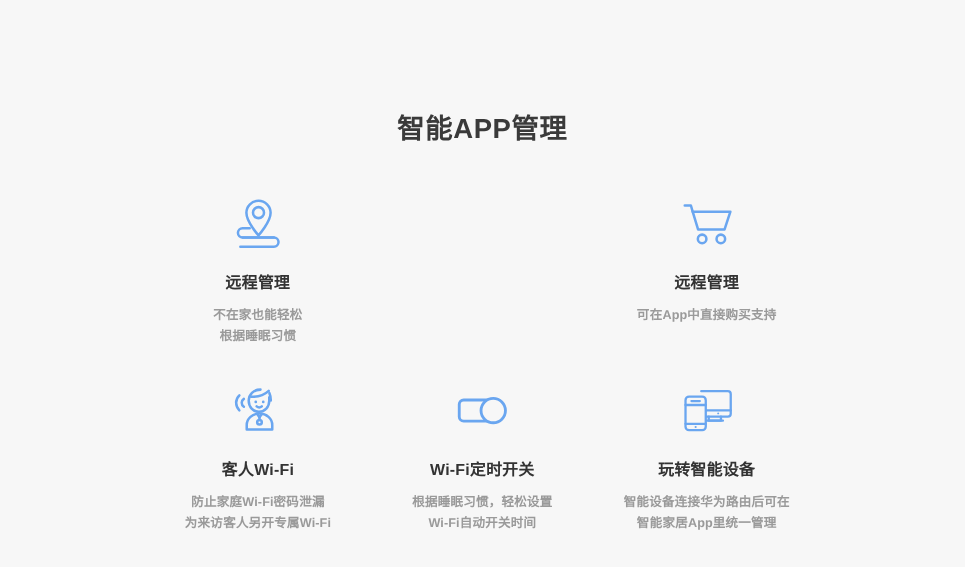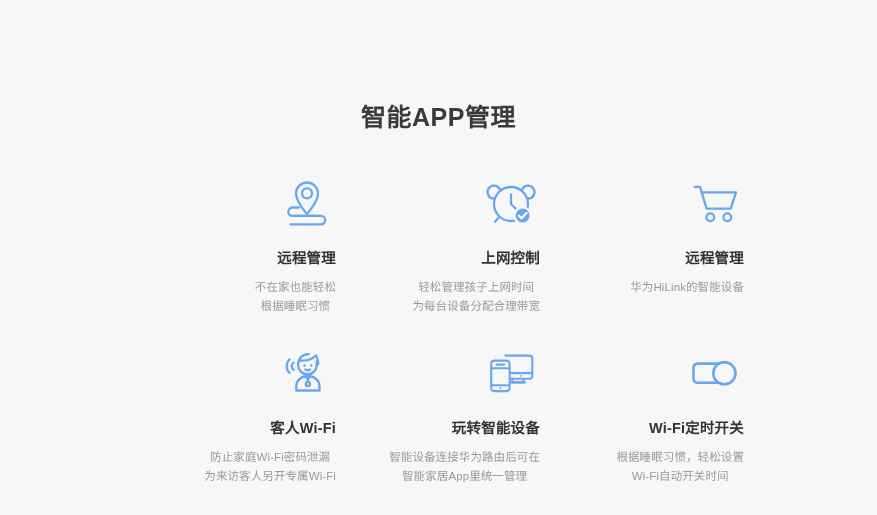--- a/index.html
+++ b/index.html
@@ -47,21 +47,21 @@
     justify-content: space-between;
     align-items: flex-start;
   }
   .feature-row.row-2 {
     margin-top: 26px;
   }
   .feature-cell {
     width: 203px;
     display: flex;
     flex-direction: column;
-    align-items: flex-end;
+    align-items: center;
     text-align: center;
   }
 
   .feature-icon {
     height: 62px;
     display: flex;
     align-items: center;
     justify-content: center;
   }
   .feature-icon svg {
@@ -75,20 +75,21 @@
     font-weight: bold;
     color: #333333;
     letter-spacing: 0.2px;
   }
   .feature-desc {
     margin-top: 10px;
     font-size: 11.5px;
     line-height: 19px;
     color: #9a9a9a;
     letter-spacing: 0.1px;
+    font-weight: bold;
   }
   .feature-desc .desc-line {
     display: block;
     white-space: nowrap;
   }
 </style>
 </head>
 <body>
 
 <div id="page">
@@ -108,52 +109,33 @@
             <path d="M14.6 41.9H43"></path>
           </svg>
         </div>
         <div class="feature-title">远程管理</div>
         <div class="feature-desc">
           <span class="desc-line">不在家也能轻松</span>
           <span class="desc-line">根据睡眠习惯</span>
         </div>
       </div>
 
-      <div class="feature-cell">
-        <div class="feature-icon">
-          <svg width="58" height="58" viewBox="0 0 58 58" fill="none" stroke="#6aa6f0" stroke-width="2.3" stroke-linecap="round" stroke-linejoin="round">
-            <circle cx="29" cy="30" r="17"></circle>
-            <path d="M17.6 15.1a6.4 6.4 0 1 0-5.9 9.4"></path>
-            <path d="M40.4 15.1a6.4 6.4 0 1 1 5.9 9.4"></path>
-            <path d="M29 20.5V30l5.2 5.2"></path>
-            <path d="M16.3 43.7l-3.2 4.2"></path>
-            <path d="M41.7 43.7l3.2 4.2"></path>
-            <circle cx="40.6" cy="41.6" r="8.2" fill="#6aa6f0" stroke="#f7f7f7" stroke-width="2.4"></circle>
-            <path d="M36.9 41.7l2.6 2.6 5-5.2" stroke="#ffffff" stroke-width="2.2"></path>
-          </svg>
-        </div>
-        <div class="feature-title">上网控制</div>
-        <div class="feature-desc">
-          <span class="desc-line">轻松管理孩子上网时间</span>
-          <span class="desc-line">为每台设备分配合理带宽</span>
-        </div>
-      </div>
 
       <div class="feature-cell">
         <div class="feature-icon">
           <svg width="58" height="58" viewBox="0 0 58 58" fill="none" stroke="#6aa6f0" stroke-width="2.3" stroke-linecap="round" stroke-linejoin="round">
             <path d="M8.5 12.8h5.6l1.6 5.6"></path>
             <path d="M15.7 18.4h34.3l-5.3 16.2H20.6z"></path>
             <circle cx="24.3" cy="43.2" r="3.9"></circle>
             <circle cx="41.3" cy="43.2" r="3.9"></circle>
           </svg>
         </div>
         <div class="feature-title">远程管理</div>
         <div class="feature-desc">
-          <span class="desc-line">华为HiLink的智能设备</span>
+          <span class="desc-line">可在App中直接购买支持</span>
         </div>
       </div>
 
     </div>
 
     <div class="feature-row row-2">
 
       <div class="feature-cell">
         <div class="feature-icon">
           <svg width="58" height="58" viewBox="0 0 58 58" fill="none" stroke="#6aa6f0" stroke-width="2.3" stroke-linecap="round" stroke-linejoin="round">
@@ -173,50 +155,50 @@
         </div>
         <div class="feature-title">客人Wi-Fi</div>
         <div class="feature-desc">
           <span class="desc-line">防止家庭Wi-Fi密码泄漏</span>
           <span class="desc-line">为来访客人另开专属Wi-Fi</span>
         </div>
       </div>
 
       <div class="feature-cell">
         <div class="feature-icon">
+          <svg width="58" height="58" viewBox="0 0 58 58" fill="none" stroke="#6aa6f0" stroke-width="2.6" stroke-linecap="round" stroke-linejoin="round">
+            <rect x="7.5" y="19.6" width="31" height="19.2" rx="4"></rect>
+            <circle cx="38.4" cy="29.2" r="11.1" fill="#f7f7f7"></circle>
+          </svg>
+        </div>
+        <div class="feature-title">Wi-Fi定时开关</div>
+        <div class="feature-desc">
+          <span class="desc-line">根据睡眠习惯，轻松设置</span>
+          <span class="desc-line">Wi-Fi自动开关时间</span>
+        </div>
+      </div>
+
+      <div class="feature-cell">
+        <div class="feature-icon">
           <svg width="58" height="58" viewBox="0 0 58 58" fill="none" stroke="#6aa6f0" stroke-width="2.1" stroke-linecap="round" stroke-linejoin="round">
             <path d="M23.5 11.6h24.2a2.6 2.6 0 0 1 2.6 2.6v17.9a2.6 2.6 0 0 1-2.6 2.6H27.6"></path>
             <path d="M30.3 34.7v3.7h11.1v-3.7"></path>
             <path d="M28.5 38.4h14.7"></path>
             <path d="M27.6 29.1h22.7"></path>
             <circle cx="38.9" cy="31.8" r="0.9" fill="#6aa6f0" stroke="none"></circle>
             <rect x="9.2" y="16.6" width="18.4" height="30.5" rx="3.2" fill="#f7f7f7"></rect>
             <path d="M14.6 20.6h7.6"></path>
             <path d="M9.2 24.2h18.4"></path>
             <path d="M9.2 41.3h18.4"></path>
             <circle cx="18.4" cy="44.2" r="1" fill="#6aa6f0" stroke="none"></circle>
           </svg>
         </div>
         <div class="feature-title">玩转智能设备</div>
         <div class="feature-desc">
           <span class="desc-line">智能设备连接华为路由后可在</span>
           <span class="desc-line">智能家居App里统一管理</span>
         </div>
       </div>
 
-      <div class="feature-cell">
-        <div class="feature-icon">
-          <svg width="58" height="58" viewBox="0 0 58 58" fill="none" stroke="#6aa6f0" stroke-width="2.6" stroke-linecap="round" stroke-linejoin="round">
-            <rect x="7.5" y="19.6" width="31" height="19.2" rx="4"></rect>
-            <circle cx="38.4" cy="29.2" r="11.1" fill="#f7f7f7"></circle>
-          </svg>
-        </div>
-        <div class="feature-title">Wi-Fi定时开关</div>
-        <div class="feature-desc">
-          <span class="desc-line">根据睡眠习惯，轻松设置</span>
-          <span class="desc-line">Wi-Fi自动开关时间</span>
-        </div>
-      </div>
-
     </div>
 
   </div>
 </div>
 
 </body></html>

